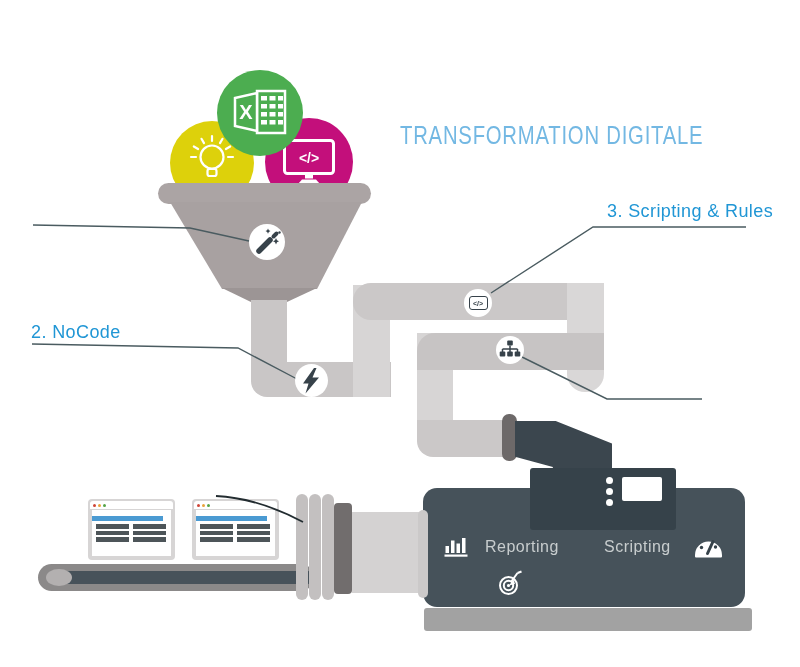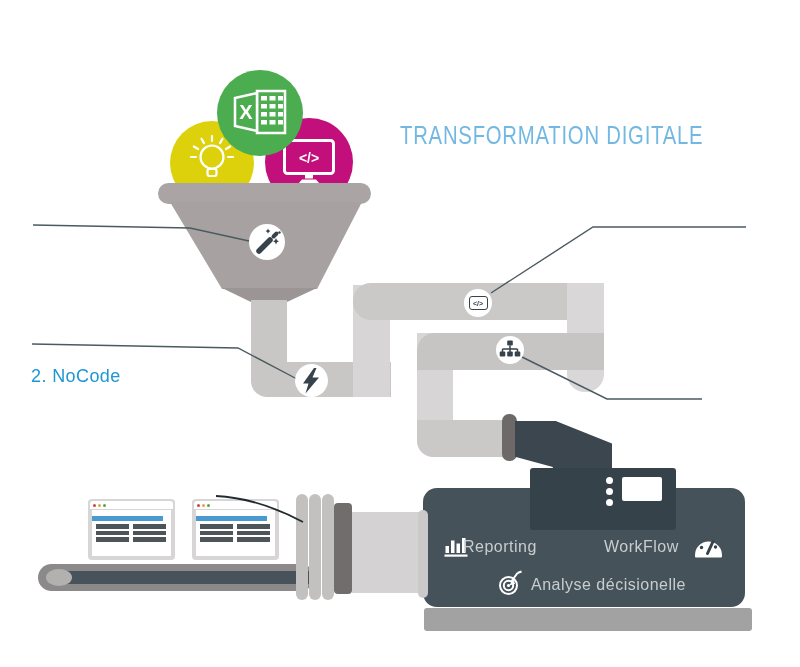--- a/index.html
+++ b/index.html
@@ -181,39 +181,38 @@
 
   <svg class="abs" style="left:444px;top:535px;" width="27" height="23" viewBox="0 0 27 23">
     <g fill="#fff">
       <rect x="1.5" y="11" width="3.5" height="7"></rect>
       <rect x="7" y="5.5" width="3.5" height="12.5"></rect>
       <rect x="12.5" y="8.5" width="3.5" height="9.5"></rect>
       <rect x="18" y="3" width="3.5" height="15"></rect>
       <rect x="0.5" y="19.5" width="23" height="2.2"></rect>
     </g>
   </svg>
-  <div class="abs mach-label" style="left:463px;top:538px;">Reporting</div>
-  <div class="abs mach-label" style="left:604px;top:538px;">WorkFlow</div>
+  <div class="abs mach-label" style="left:485px;top:538px;">Reporting</div>
+  <div class="abs mach-label" style="left:604px;top:538px;">Scripting</div>
   <svg class="abs" style="left:693px;top:534px;" width="30" height="24" viewBox="0 0 30 24">
     <path d="M2 21 A13.5 13.5 0 0 1 29 21 L29 22.5 Q29 23.5 28 23.5 L3 23.5 Q2 23.5 2 22.5 Z" fill="#fff"></path>
     <circle cx="8.5" cy="13.5" r="1.7" fill="#36424a"></circle>
     <circle cx="22.5" cy="13" r="1.7" fill="#36424a"></circle>
     <line x1="20" y1="7.5" x2="14.5" y2="19.5" stroke="#36424a" stroke-width="3" stroke-linecap="round"></line>
   </svg>
   <svg class="abs" style="left:496px;top:569px;" width="28" height="28" viewBox="0 0 28 28">
     <g stroke="#fff" stroke-width="2" fill="none">
       <circle cx="12.5" cy="16.5" r="8.5"></circle>
       <circle cx="12.5" cy="16.5" r="4.7"></circle>
     </g>
     <circle cx="12.5" cy="16.5" r="1.6" fill="#fff"></circle>
     <line x1="21.5" y1="4" x2="15" y2="13" stroke="#fff" stroke-width="2"></line>
     <polygon points="13,16.5 17.5,10.5 19,15" fill="#fff"></polygon>
     <line x1="21.5" y1="4" x2="25.5" y2="2.5" stroke="#fff" stroke-width="2"></line>
   </svg>
-  <div class="abs mach-label" style="left:531px;top:576px;">Analyse décisionelle</div>
 
   <svg class="abs overlay" width="800" height="667" viewBox="0 0 800 667">
     <g fill="none" stroke="#4a5b60" stroke-width="1.4">
       <polyline points="33,225 190,228 249,241"></polyline>
       <polyline points="32,344 238,348 297,379"></polyline>
       <polyline points="746,227 593,227 491,293"></polyline>
       <polyline points="522,357 607,399 702,399"></polyline>
     </g>
     <path d="M216 496 Q258 498 303 522" stroke="#222c30" stroke-width="1.8" fill="none"></path>
   </svg>
@@ -243,15 +242,16 @@
         <rect x="11.2" y="4.5" width="5.6" height="5" rx="1"></rect>
         <rect x="3.7" y="15.5" width="5.6" height="5" rx="1"></rect>
         <rect x="11.2" y="15.5" width="5.6" height="5" rx="1"></rect>
         <rect x="18.7" y="15.5" width="5.6" height="5" rx="1"></rect>
       </g>
       <path d="M14 9.5 V13 M6.5 13 H21.5 M6.5 13 V16 M14 13 V16 M21.5 13 V16" stroke="#37424a" stroke-width="1.5" fill="none"></path>
     </svg>
   </div>
 
   <div class="abs title" style="left:400px;top:120px;">TRANSFORMATION DIGITALE</div>
-  <div class="abs step-label" style="left:31px;top:322px;margin-top:44px;">2. NoCode</div>
+  <div class="abs step-label" style="left:31px;top:322px;">2. NoCode</div>
+  <div class="abs step-label" style="left:607px;top:201px;">3. Scripting &amp; Rules</div>
 
 </div>
 
 </body></html>

